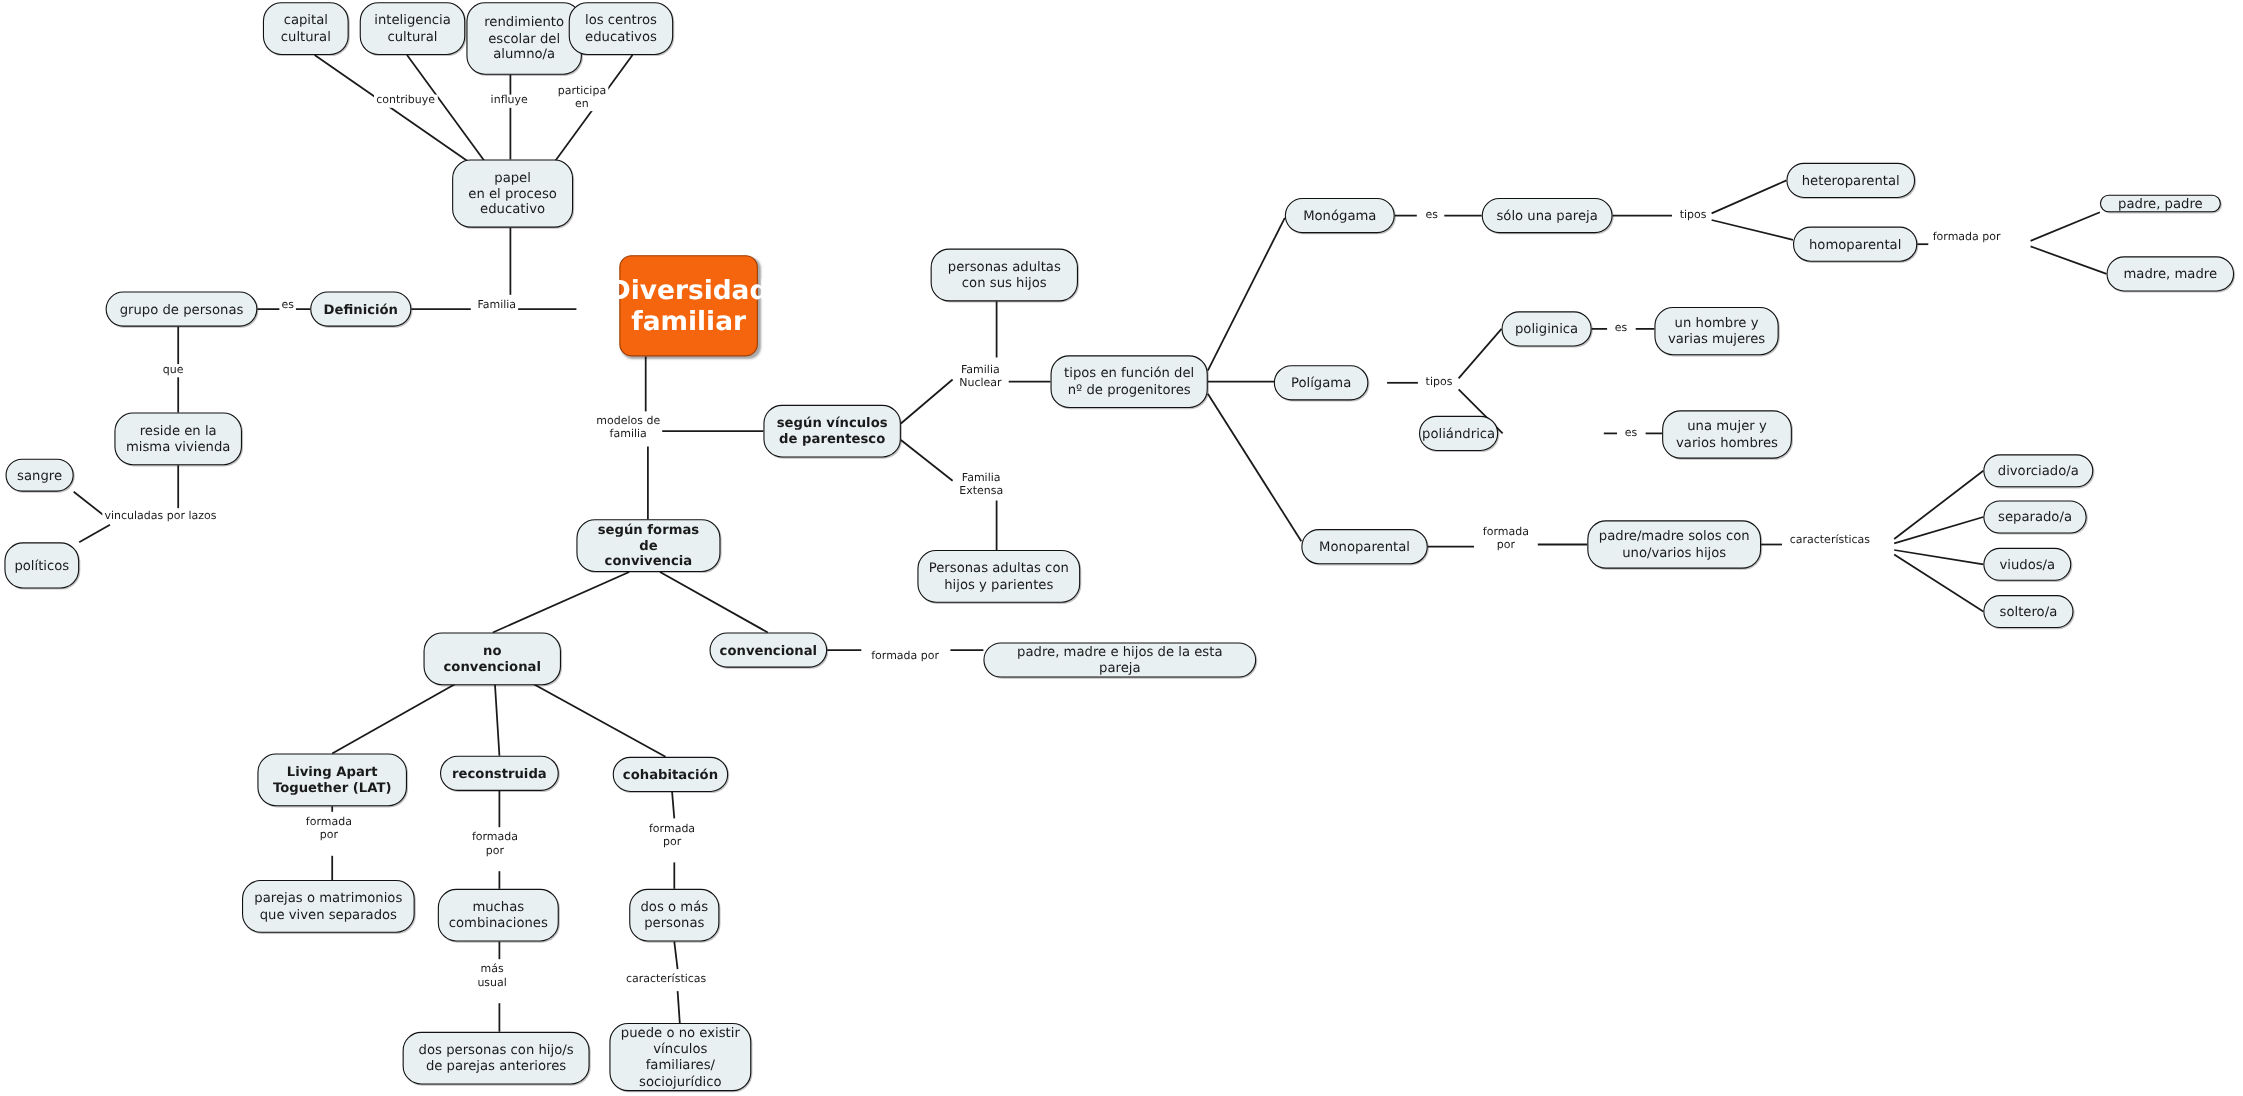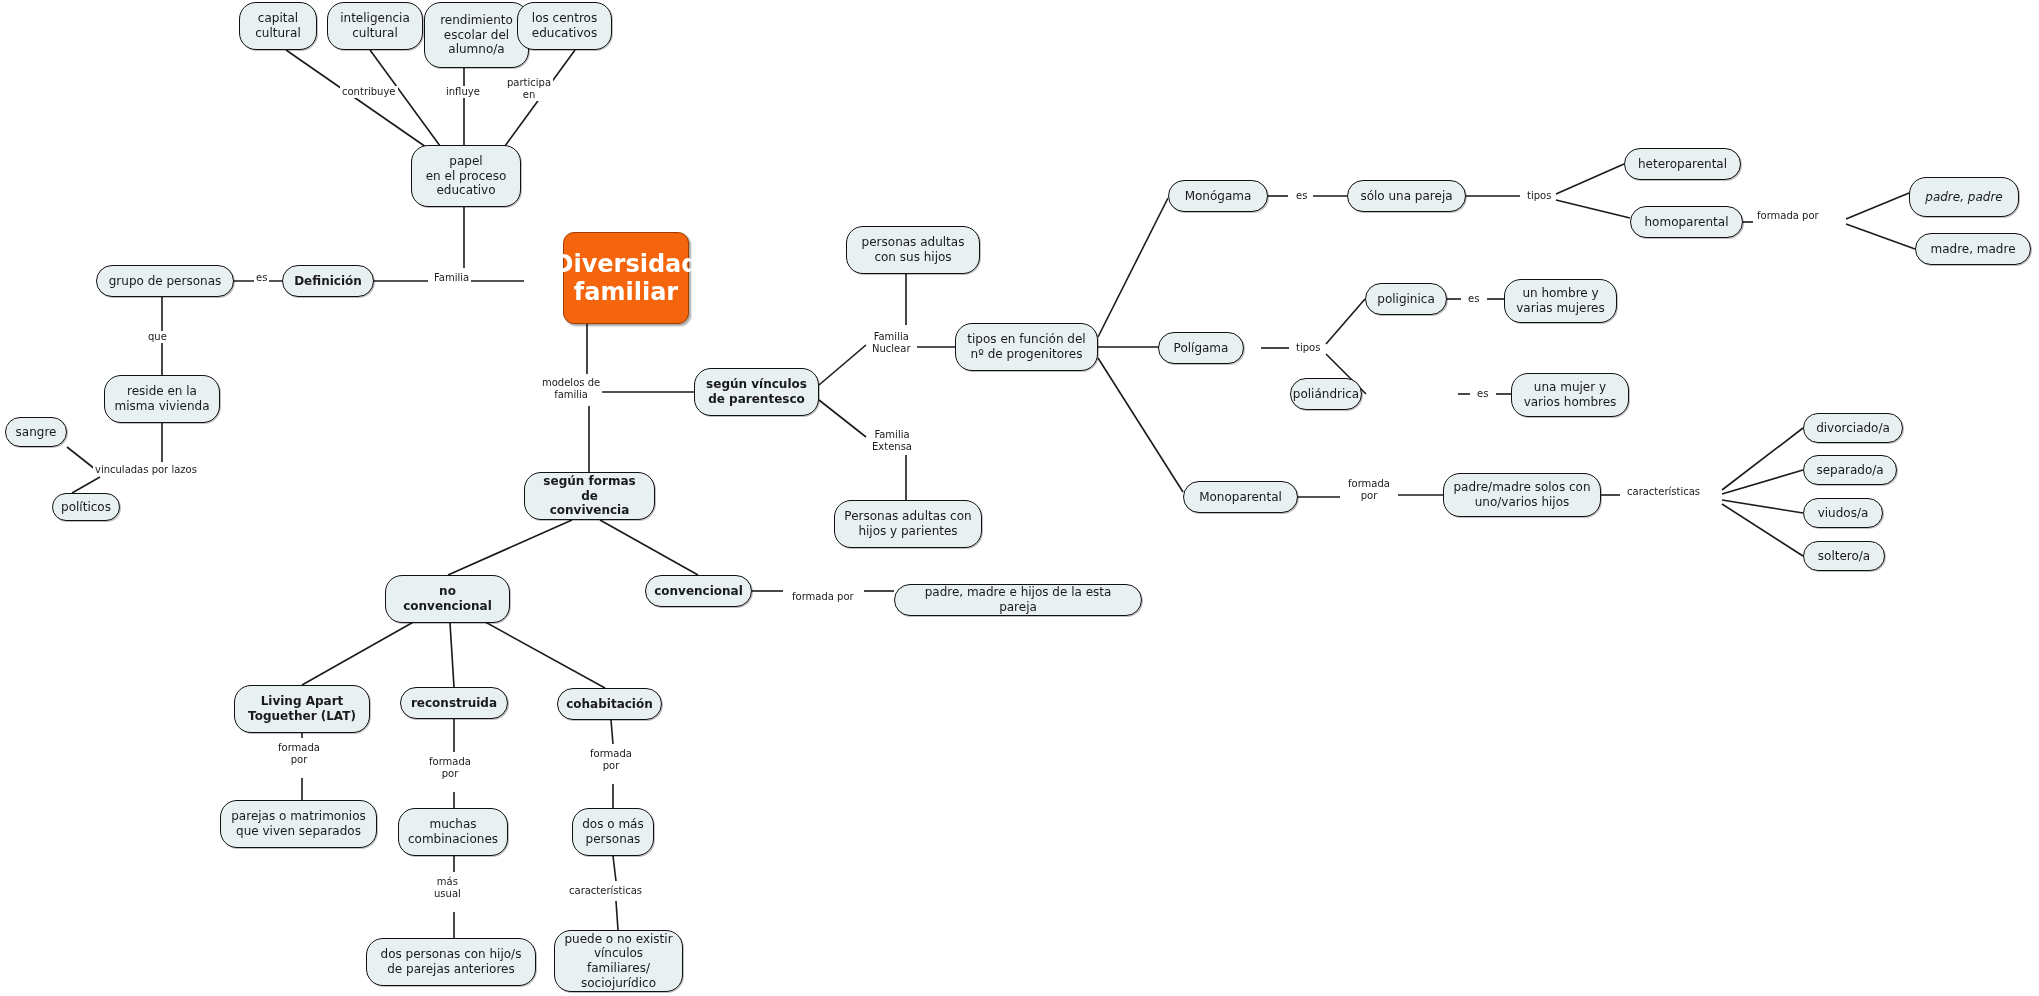--- a/index.html
+++ b/index.html
@@ -145,36 +145,36 @@
       <div class="node" style="left: 411px; top: 145px; width: 110px; height: 62px;">papel
 en el proceso
 educativo</div>
       <div class="node bold root" style="left: 524px; top: 232px; width: 126px; height: 92px; margin-left: 39px;">Diversidad
 familiar</div>
       <div class="node bold" style="left: 282px; top: 265px; width: 92px; height: 32px;">Definición</div>
       <div class="node" style="left: 96px; top: 265px; width: 138px; height: 32px;">grupo de personas</div>
       <div class="node" style="left: 104px; top: 375px; width: 116px; height: 48px;">reside en la
 misma vivienda</div>
       <div class="node" style="left: 5px; top: 417px; width: 62px; height: 30px;">sangre</div>
-      <div class="node" style="left: 4px; top: 493px; width: 68px; height: 28px; margin-left: 48px;">políticos</div>
+      <div class="node" style="left: 4px; top: 493px; width: 68px; height: 42px;">políticos</div>
       <div class="node bold" style="left: 694px; top: 368px; width: 125px; height: 48px;">según vínculos
 de parentesco</div>
       <div class="node bold" style="left: 524px; top: 472px; width: 131px; height: 48px;">según formas de
 convivencia</div>
       <div class="node" style="left: 846px; top: 226px; width: 134px; height: 48px;">personas adultas
 con sus hijos</div>
       <div class="node" style="left: 834px; top: 500px; width: 148px; height: 48px;">Personas adultas con
 hijos y parientes</div>
       <div class="node" style="left: 955px; top: 323px; width: 143px; height: 48px;">tipos en función del
 nº de progenitores</div>
       <div class="node" style="left: 1168px; top: 180px; width: 100px; height: 32px;">Monógama</div>
       <div class="node" style="left: 1347px; top: 180px; width: 119px; height: 32px;">sólo una pareja</div>
       <div class="node" style="left: 1624px; top: 148px; width: 117px; height: 32px;">heteroparental</div>
       <div class="node" style="left: 1630px; top: 206px; width: 113px; height: 32px;">homoparental</div>
-      <div class="node" style="left: 1909px; top: 177px; width: 110px; height: 40px; font-style: italic;">padre, padre</div>
+      <div class="node" style="left: 1909px; top: 177px; width: 110px; height: 16px;">padre, padre</div>
       <div class="node" style="left: 1915px; top: 233px; width: 116px; height: 32px;">madre, madre</div>
       <div class="node" style="left: 1158px; top: 332px; width: 86px; height: 32px;">Polígama</div>
       <div class="node" style="left: 1365px; top: 283px; width: 82px; height: 32px;">poliginica</div>
       <div class="node" style="left: 1504px; top: 279px; width: 113px; height: 44px;">un hombre y
 varias mujeres</div>
       <div class="node" style="left: 1290px; top: 378px; width: 72px; height: 32px;">poliándrica</div>
       <div class="node" style="left: 1511px; top: 373px; width: 118px; height: 44px;">una mujer y
 varios hombres</div>
       <div class="node" style="left: 1183px; top: 481px; width: 115px; height: 32px;">Monoparental</div>
       <div class="node" style="left: 1443px; top: 473px; width: 158px; height: 44px;">padre/madre solos con

